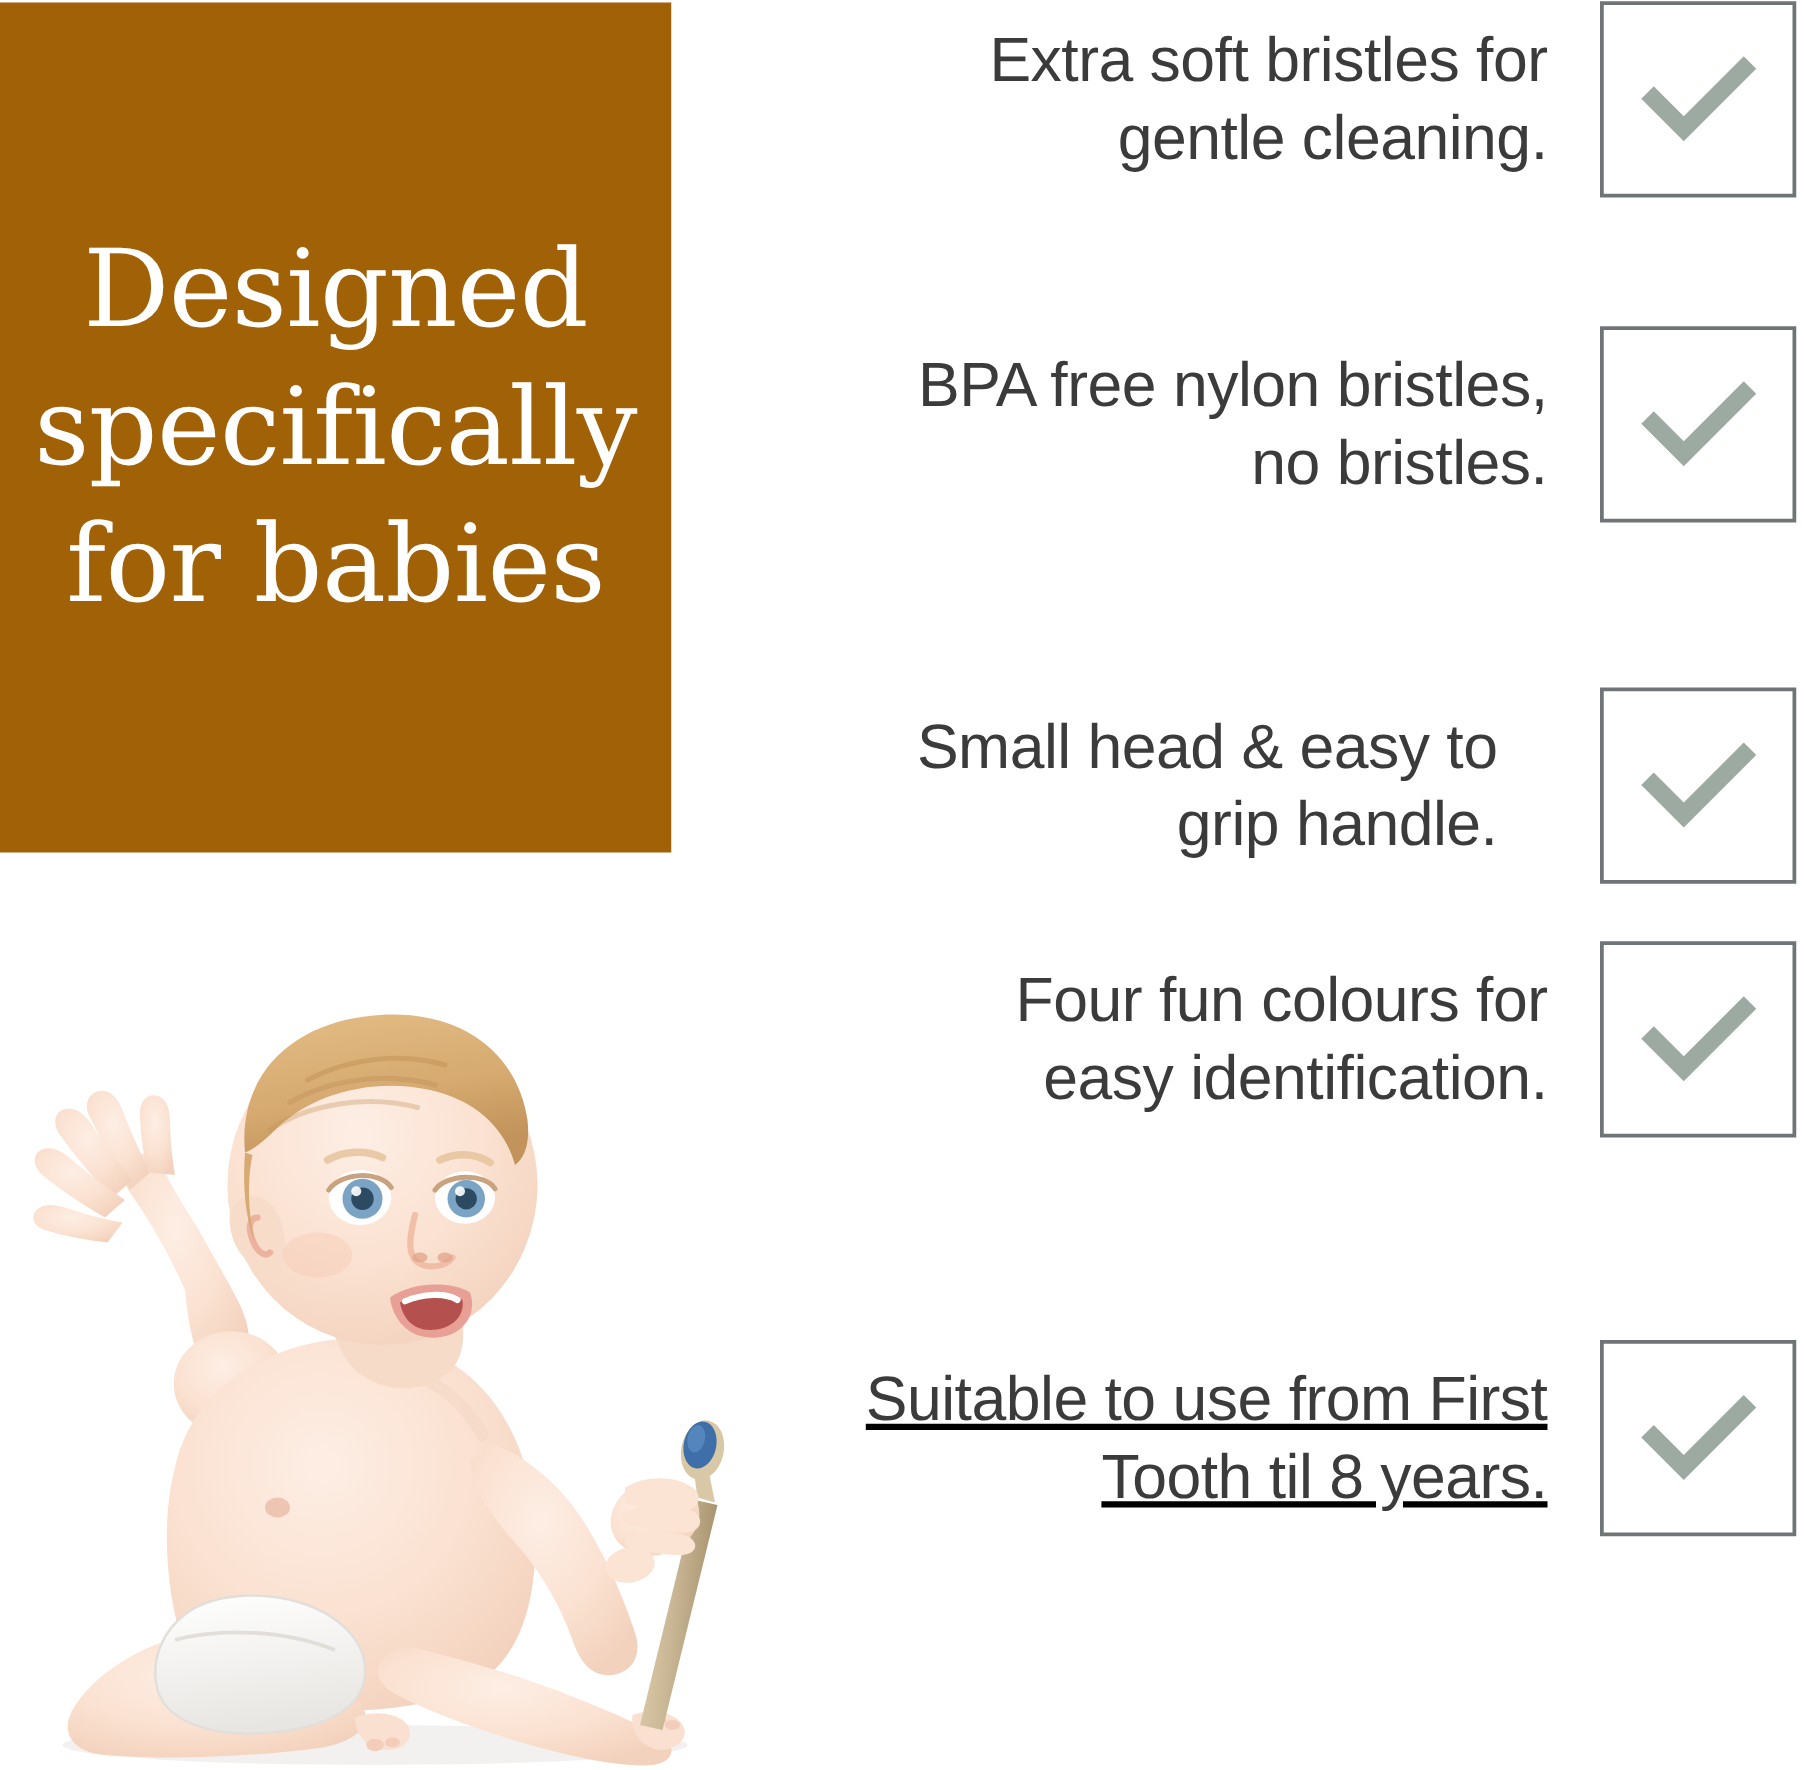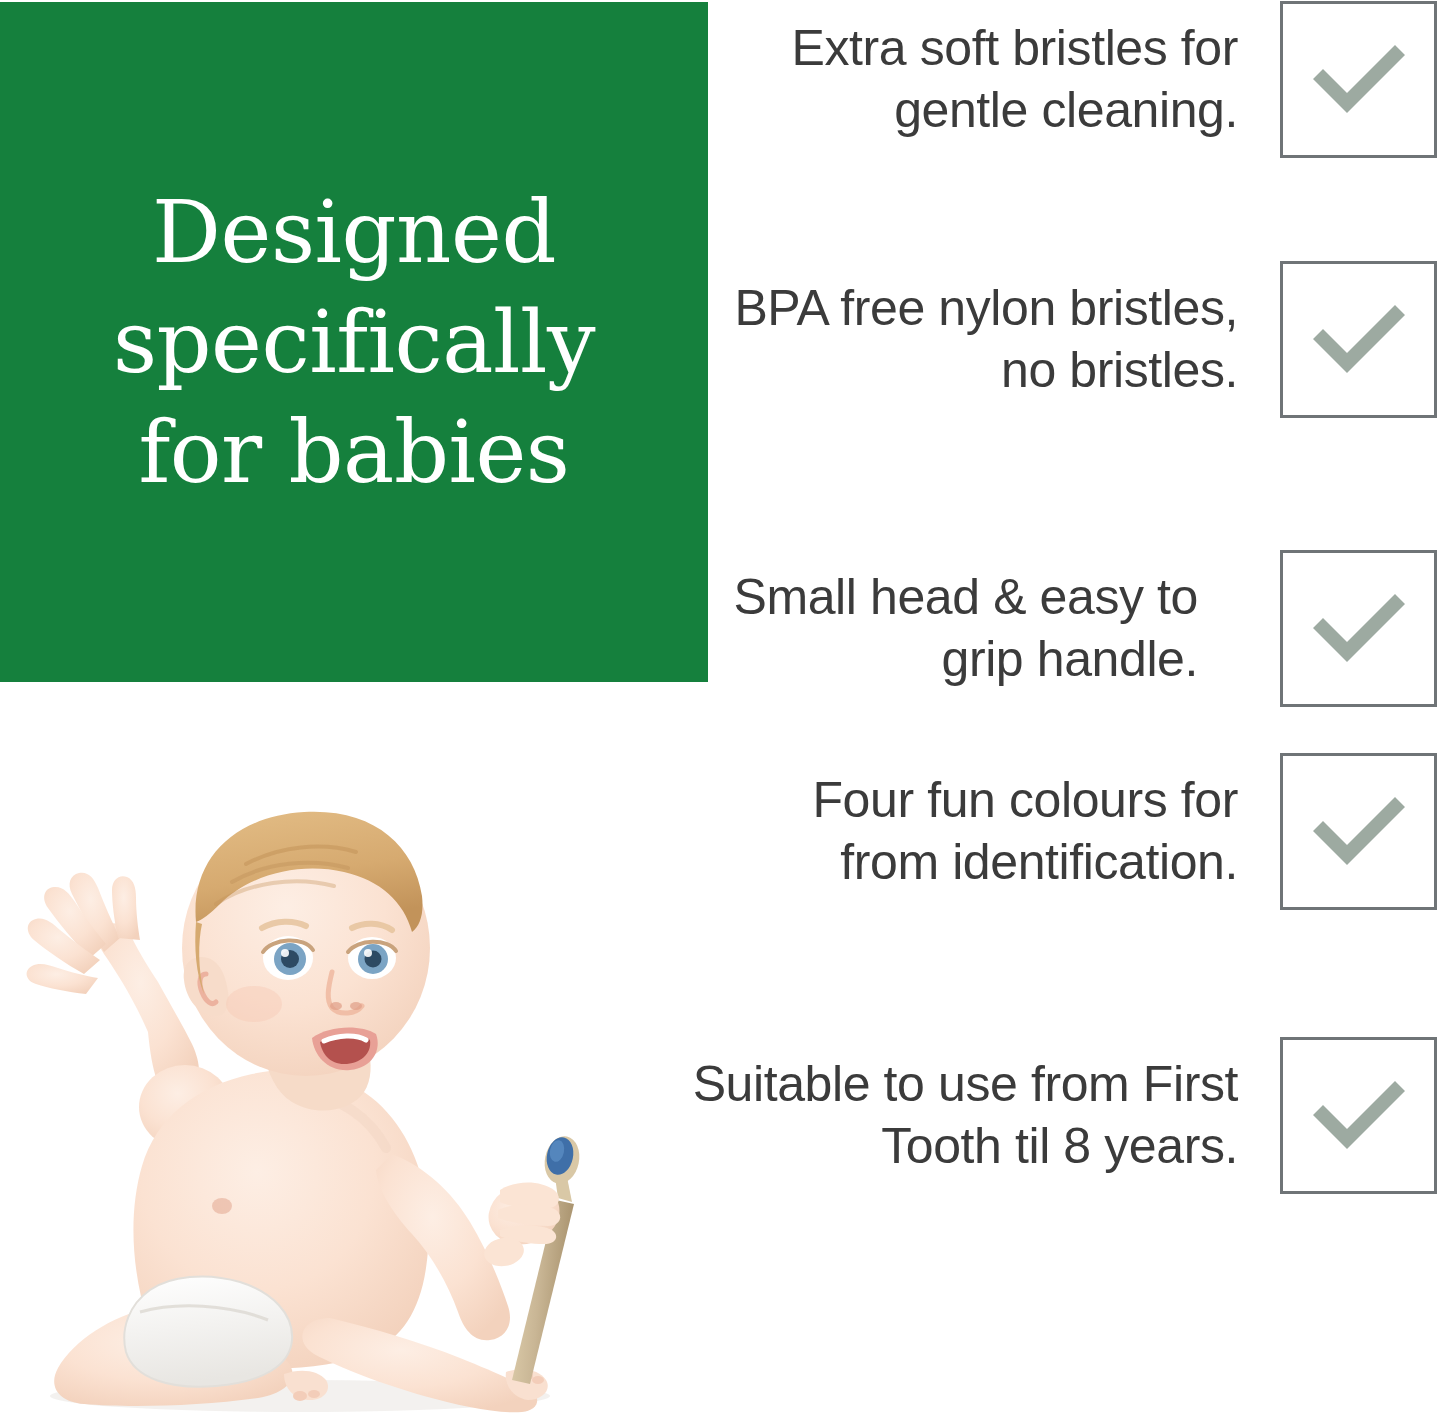--- a/index.html
+++ b/index.html
@@ -27,23 +27,23 @@
     left: 0;
     top: 0;
     width: 640px;
     height: 1416px;
   }
 
   .hero-panel {
     position: absolute;
     left: 0;
     top: 2px;
-    width: 708px;
+    width: 537px;
     height: 680px;
-    background: #15803d;
+    background: #a16207;
     display: flex;
     align-items: center;
     justify-content: center;
   }
 
   .hero-title {
     color: #ffffff;
     font-family: "DejaVu Serif", serif;
     font-weight: 400;
     font-size: 86px;
@@ -82,21 +82,21 @@
     width: 805px;
     height: 168px;
     display: flex;
     align-items: center;
     justify-content: flex-end;
   }
   .feature-row.r1 { top: -5px; }
   .feature-row.r2 { top: 255px; align-items: center; }
   .feature-row.r3 { top: 544px; gap: 40px; }
   .feature-row.r4 { top: 747px; }
-  .feature-row.r5 { top: 1031px; }
+  .feature-row.r5 { top: 1066px; text-decoration: underline; }
 
   .feature-text {
     flex: 0 0 auto;
     max-width: 575px;
     text-align: right;
     color: #3b3b3b;
     font-family: "Liberation Sans", sans-serif;
     font-weight: 400;
     font-size: 50px;
     line-height: 1.24;
@@ -333,21 +333,21 @@
         <svg width="104" height="88" viewBox="0 0 104 88">
           <path d="M6 44 L16 34 L40 58 L88 10 L98 20 L40 78 Z" fill="#9daaa1"></path>
         </svg>
       </div>
     </div>
 
     <div class="feature-row r4">
       <div class="feature-text">
         <span>Four fun colours for</span>
         <br>
-        <span>from identification.</span>
+        <span>easy identification.</span>
       </div>
       <div class="checkbox">
         <svg width="104" height="88" viewBox="0 0 104 88">
           <path d="M6 44 L16 34 L40 58 L88 10 L98 20 L40 78 Z" fill="#9daaa1"></path>
         </svg>
       </div>
     </div>
 
     <div class="feature-row r5">
       <div class="feature-text">

